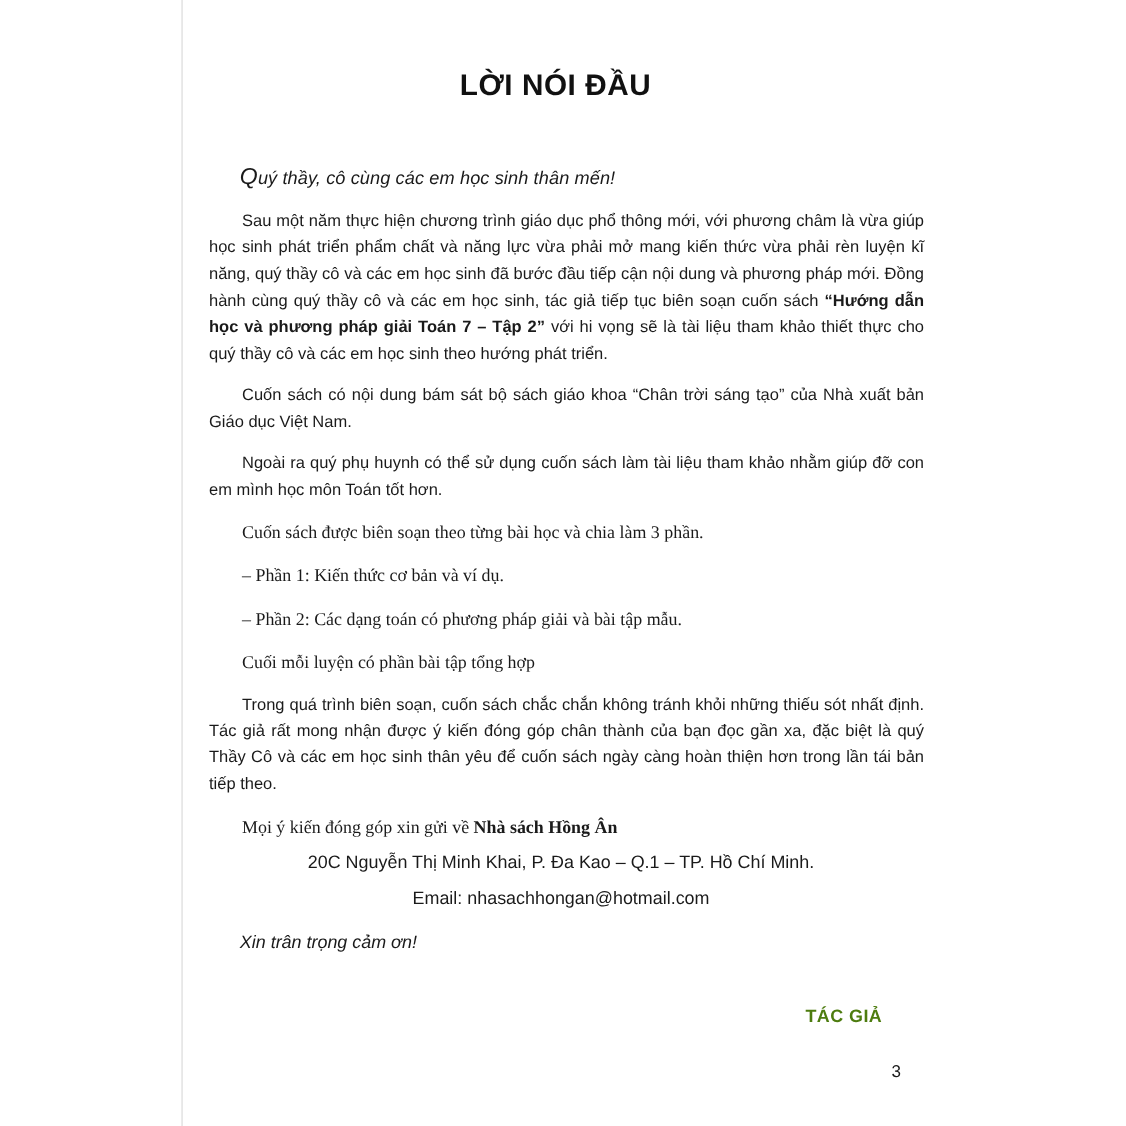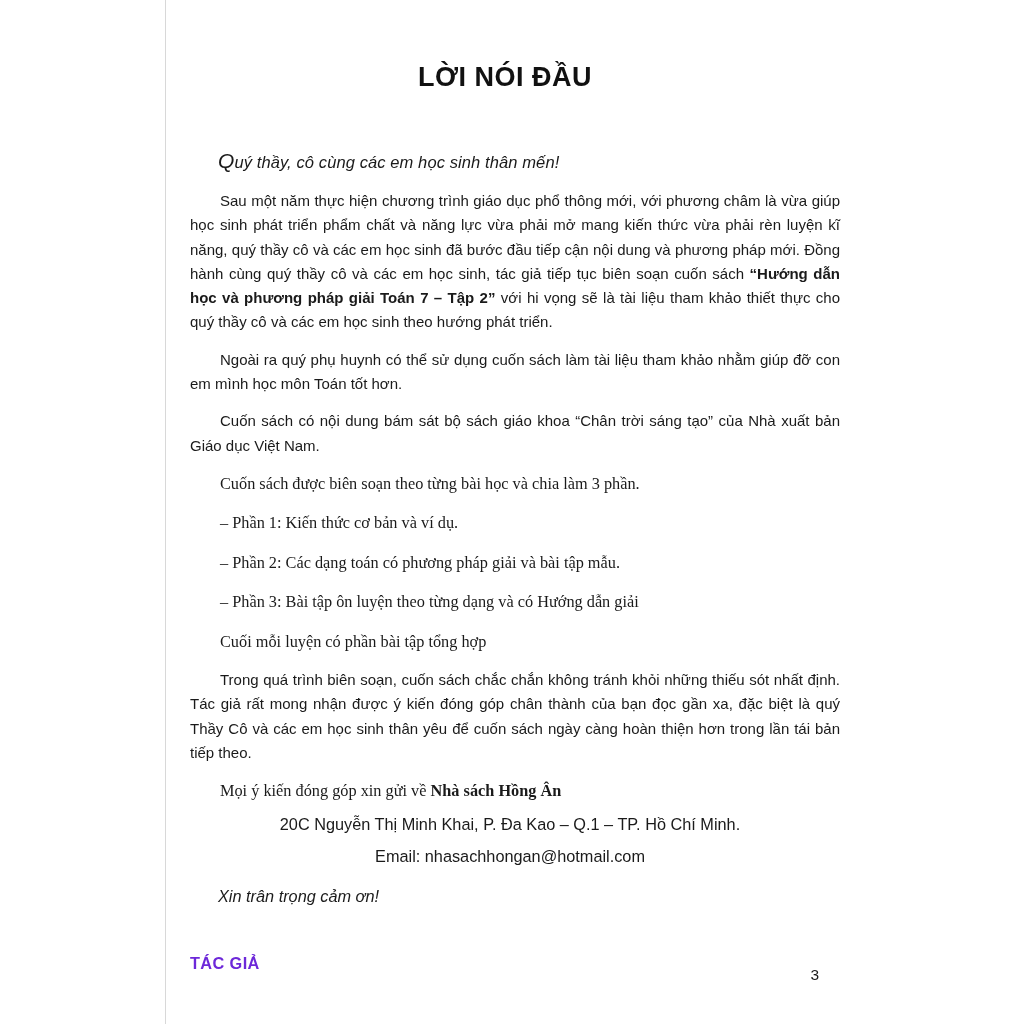--- a/index.html
+++ b/index.html
@@ -107,22 +107,22 @@
     font-size: 16.3px;
     font-style: italic;
     color: #1a1a1a;
   }
 
   .signature {
     margin: 0;
     margin-top: 48px;
     font-size: 16.3px;
     font-weight: bold;
-    color: #6d28d9;
-    text-align: left;
+    color: #4d7c0f;
+    text-align: right;
     padding-right: 38px;
     letter-spacing: 0.4px;
   }
 
   .page-number {
     position: absolute;
     right: 205px;
     top: 966px;
     font-size: 15.5px;
     color: #1a1a1a;
@@ -141,42 +141,39 @@
 
     <div class="salutation">
       <span class="dropcap">Q</span><span>uý thầy, cô cùng các em học sinh thân mến!</span>
     </div>
 
     <p class="body-par first">
       <span>Sau một năm thực hiện chương trình giáo dục phổ thông mới, với phương châm là vừa giúp học sinh phát triển phẩm chất và năng lực vừa phải mở mang kiến thức vừa phải rèn luyện kĩ năng, quý thầy cô và các em học sinh đã bước đầu tiếp cận nội dung và phương pháp mới. Đồng hành cùng quý thầy cô và các em học sinh, tác giả tiếp tục biên soạn cuốn sách </span><span class="bold">“Hướng dẫn học và phương pháp giải Toán 7 – Tập 2”</span><span> với hi vọng sẽ là tài liệu tham khảo thiết thực cho quý thầy cô và các em học sinh theo hướng phát triển.</span>
     </p>
 
     <p class="body-par">
-      <span>Ngoài ra quý phụ huynh có thể sử dụng cuốn sách làm tài liệu tham khảo nhằm giúp đỡ con em mình học môn Toán tốt hơn.</span>
+      <span>Cuốn sách có nội dung bám sát bộ sách giáo khoa “Chân trời sáng tạo” của Nhà xuất bản Giáo dục Việt Nam.</span>
     </p>
 
     <p class="body-par">
-      <span>Cuốn sách có nội dung bám sát bộ sách giáo khoa “Chân trời sáng tạo” của Nhà xuất bản Giáo dục Việt Nam.</span>
+      <span>Ngoài ra quý phụ huynh có thể sử dụng cuốn sách làm tài liệu tham khảo nhằm giúp đỡ con em mình học môn Toán tốt hơn.</span>
     </p>
 
     <p class="no-indent-item">
       <span>Cuốn sách được biên soạn theo từng bài học và chia làm 3 phần.</span>
     </p>
 
     <p class="no-indent-item">
       <span>– Phần 1: Kiến thức cơ bản và ví dụ.</span>
     </p>
 
     <p class="no-indent-item">
       <span>– Phần 2: Các dạng toán có phương pháp giải và bài tập mẫu.</span>
     </p>
 
-    <p class="no-indent-item">
-      <span>– Phần 3: Bài tập ôn luyện theo từng dạng và có Hướng dẫn giải</span>
-    </p>
 
     <p class="no-indent-item">
       <span>Cuối mỗi luyện có phần bài tập tổng hợp</span>
     </p>
 
     <p class="body-par">
       <span>Trong quá trình biên soạn, cuốn sách chắc chắn không tránh khỏi những thiếu sót nhất định. Tác giả rất mong nhận được ý kiến đóng góp chân thành của bạn đọc gần xa, đặc biệt là quý Thầy Cô và các em học sinh thân yêu để cuốn sách ngày càng hoàn thiện hơn trong lần tái bản tiếp theo.</span>
     </p>
 
     <p class="no-indent-item">

